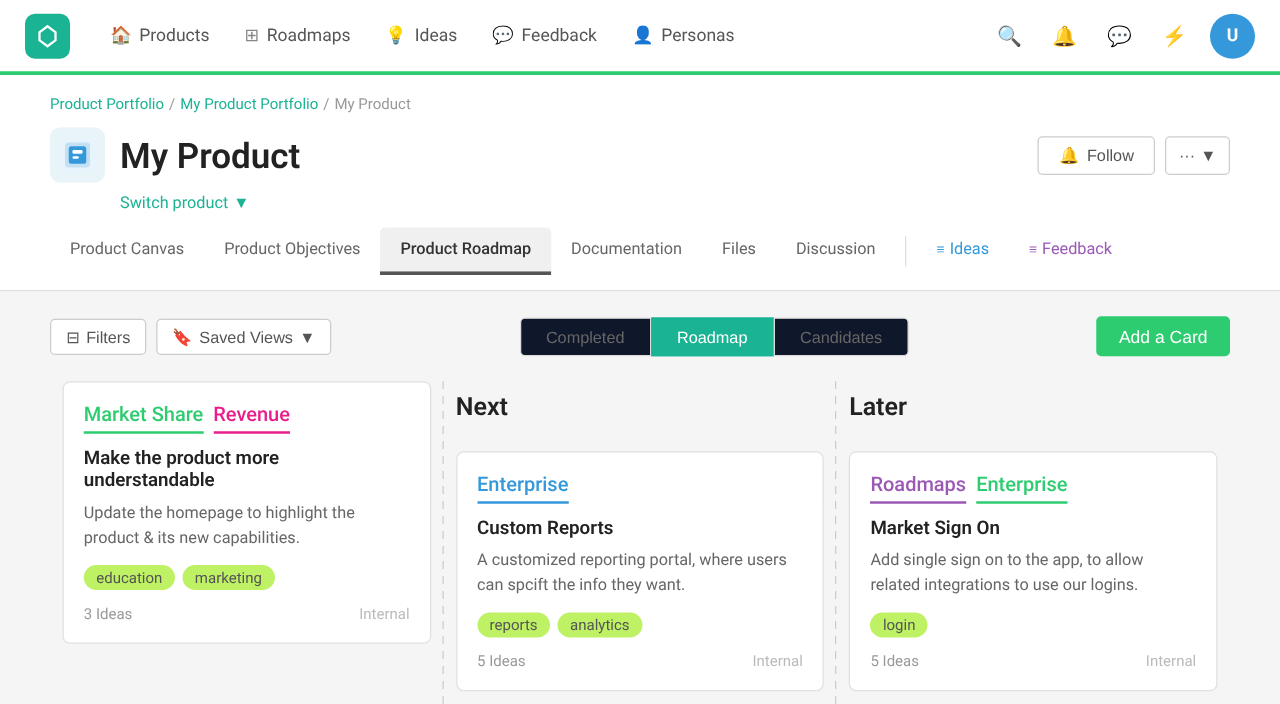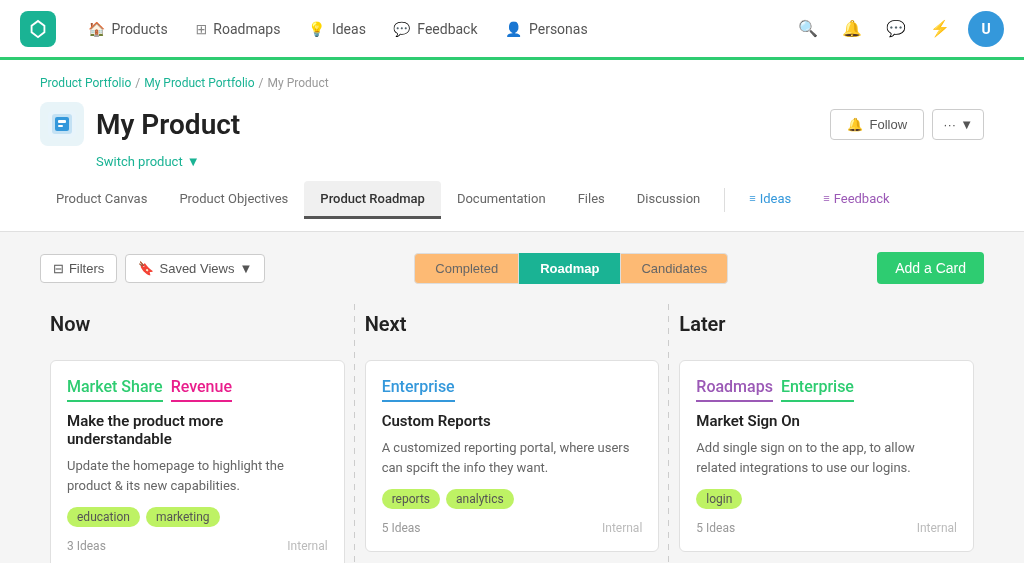--- a/index.html
+++ b/index.html
@@ -142,32 +142,32 @@
       border-radius: 4px;
       background: #fff;
       color: #555;
       cursor: pointer;
       font-size: 13px;
     }
     .toolbar-center { display: flex; align-items: center; }
     .view-tab {
       padding: 7px 20px;
       border: 1px solid #ddd;
-      background: #fdba74;
+      background: #0f172a;
       color: #666;
       cursor: pointer;
       font-size: 13px;
     }
     .view-tab:first-child { border-radius: 4px 0 0 4px; }
     .view-tab:last-child { border-radius: 0 4px 4px 0; }
     .view-tab.active {
       background: #1ab394;
       color: white;
       border-color: #1ab394;
-      font-weight: 700;
+      font-weight: 400;
     }
     .add-card-btn {
       padding: 8px 18px;
       background: #2ecc71;
       color: white;
       border: none;
       border-radius: 4px;
       cursor: pointer;
       font-size: 14px;
       font-weight: 500;
@@ -339,21 +339,20 @@
       <button class="view-tab">Completed</button>
       <button class="view-tab active">Roadmap</button>
       <button class="view-tab">Candidates</button>
     </div>
     <button class="add-card-btn">Add a Card</button>
   </div>
 
   <div class="roadmap-grid">
 
     <div class="roadmap-col">
-      <div class="col-header">Now</div>
       <div class="card">
         <div class="card-tags">
           <span class="card-tag tag-market-share">Market Share</span>
           <span class="card-tag tag-revenue">Revenue</span>
         </div>
         <div class="card-title">Make the product more understandable</div>
         <div class="card-desc">Update the homepage to highlight the product &amp; its new capabilities.</div>
         <div class="card-labels">
           <span class="card-label">education</span>
           <span class="card-label">marketing</span>

